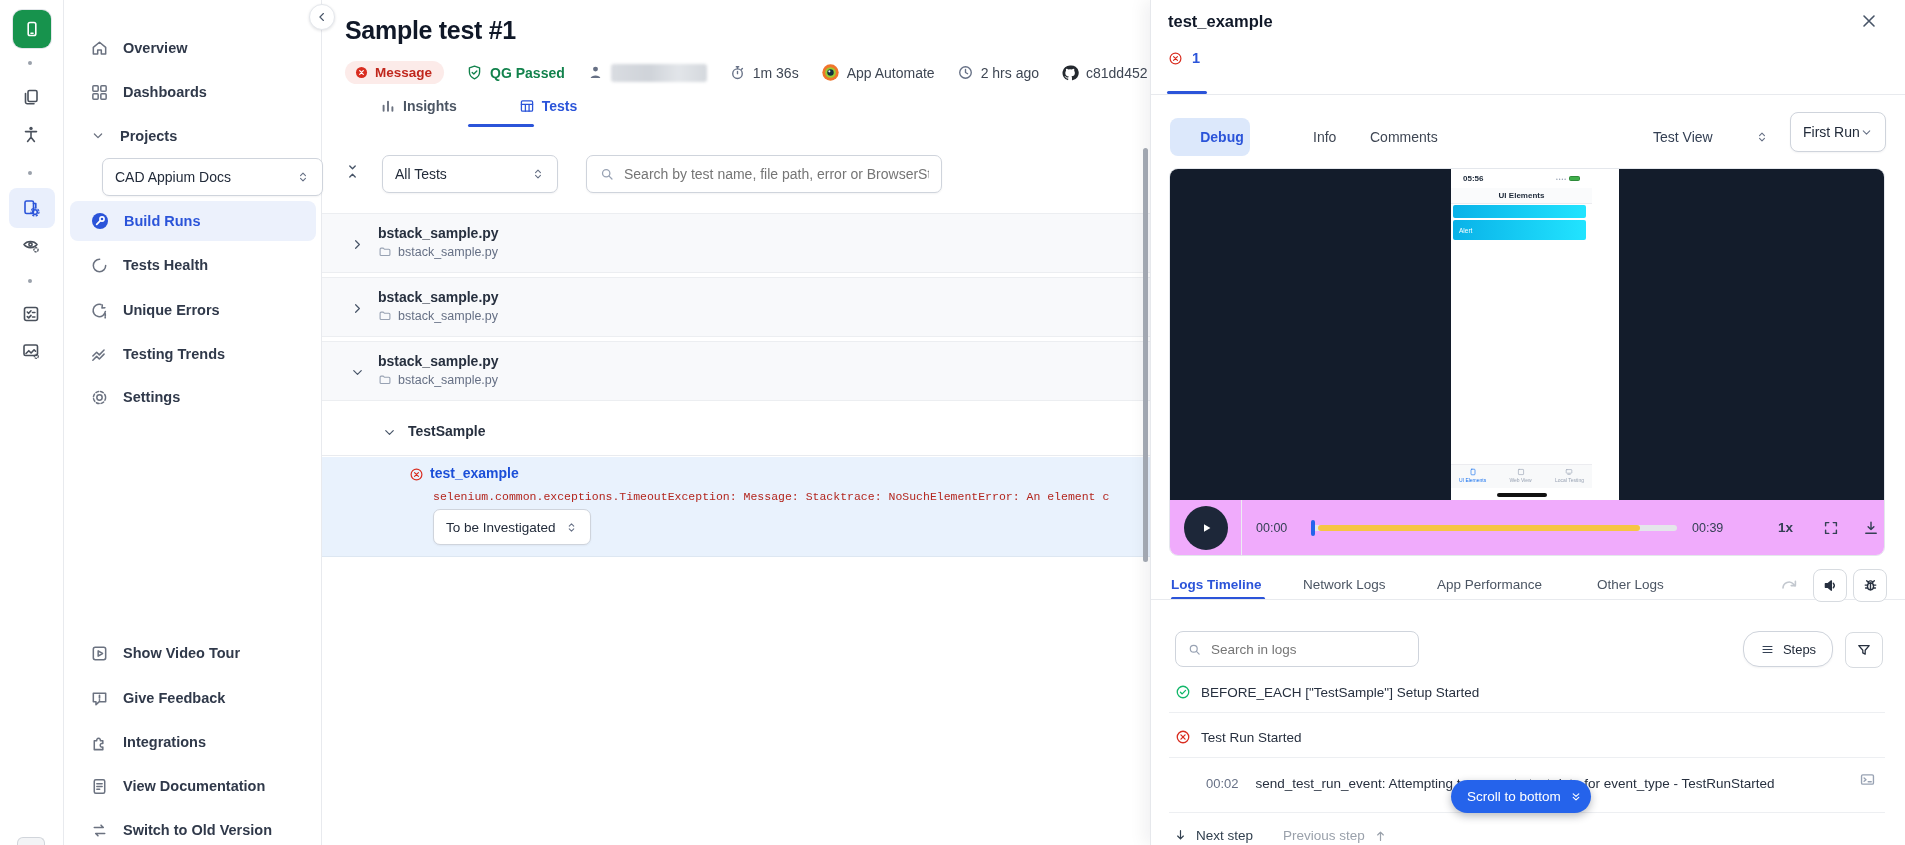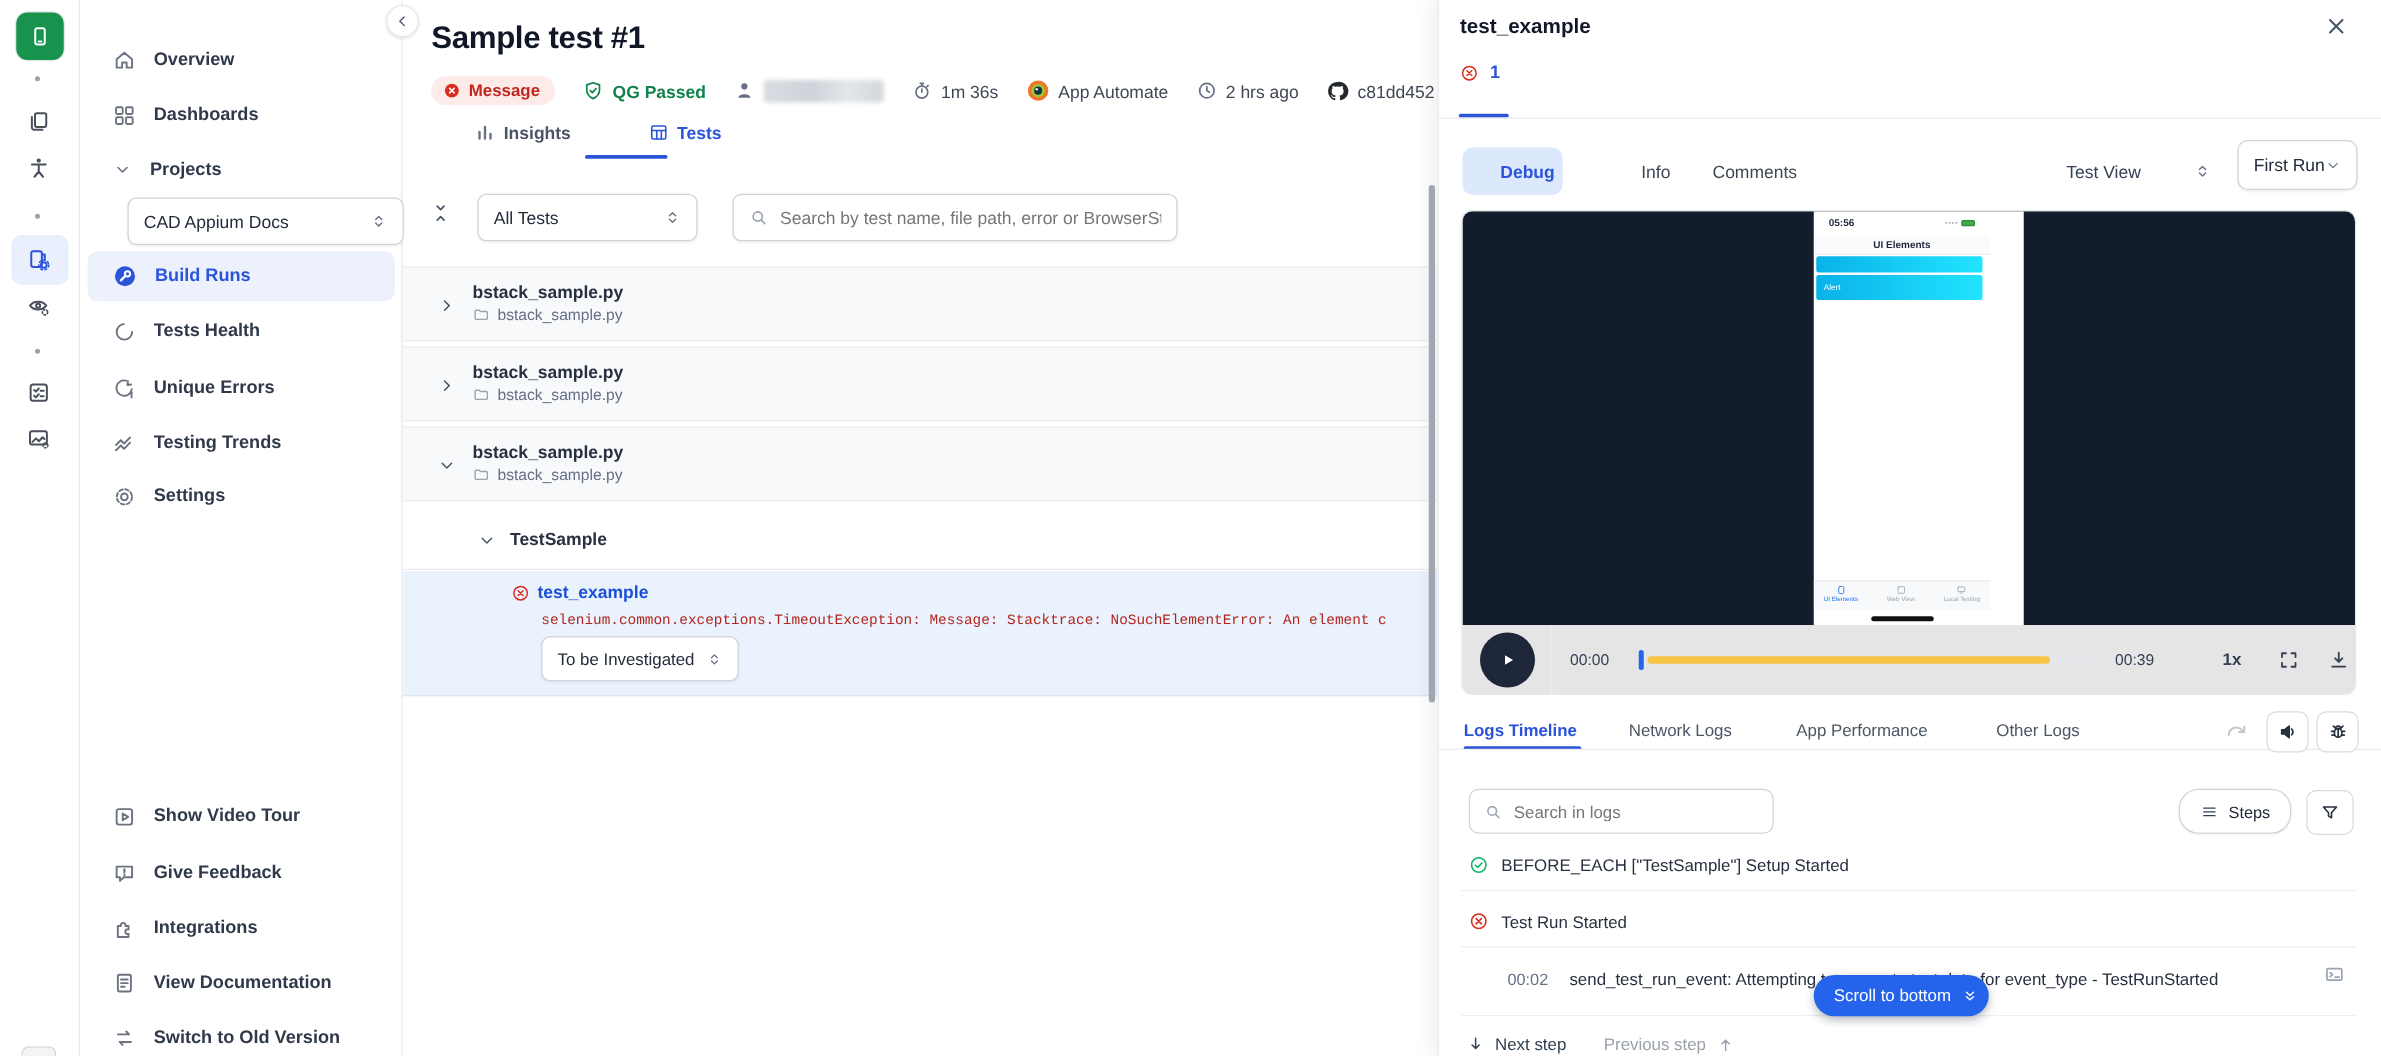--- a/index.html
+++ b/index.html
@@ -439,21 +439,21 @@
           <svg class="ic" width="8" height="8" viewBox="0 0 20 20" style="color:#98a2b3">
               <rect x="3" y="4" width="14" height="9" rx="1.5"></rect>
               <path d="M7 16h6"></path>
             </svg>
           <span style="font-size:5px;color:#98a2b3;">Local Testing</span>
         </span>
       </div>
       <div class="abs" style="left:46px;top:324px;width:50px;height:4px;border-radius:3px;background:#111;"></div>
     </div>
 
-    <div class="abs" style="left:0;top:331px;width:714px;height:56px;background:#e5e5e5;">
+    <div class="abs" style="left:0;top:331px;width:714px;height:56px;background:#f0abfc;">
       <div class="abs" style="left:0;top:0;width:72px;height:56px;border-right:1px solid #eceef1;display:flex;align-items:center;justify-content:center;">
         <div style="width:44px;height:44px;border-radius:50%;background:#1d2739;display:flex;align-items:center;justify-content:center;cursor:pointer;">
           <svg width="16" height="16" viewBox="0 0 20 20">
               <path d="M7.5 5.2v9.6l8-4.8z" fill="#fff"></path>
             </svg>
         </div>
       </div>
       <span class="abs" style="left:86px;top:21px;font-size:12.5px;color:#344054;">00:00</span>
       <div class="abs" style="left:141px;top:25px;width:366px;height:6px;border-radius:3px;background:#e4e6ea;">
         <div id="seek-fill" style="position:absolute;left:7px;top:0;height:6px;border-radius:3px;background:#f6c544;width:88%;"></div>

